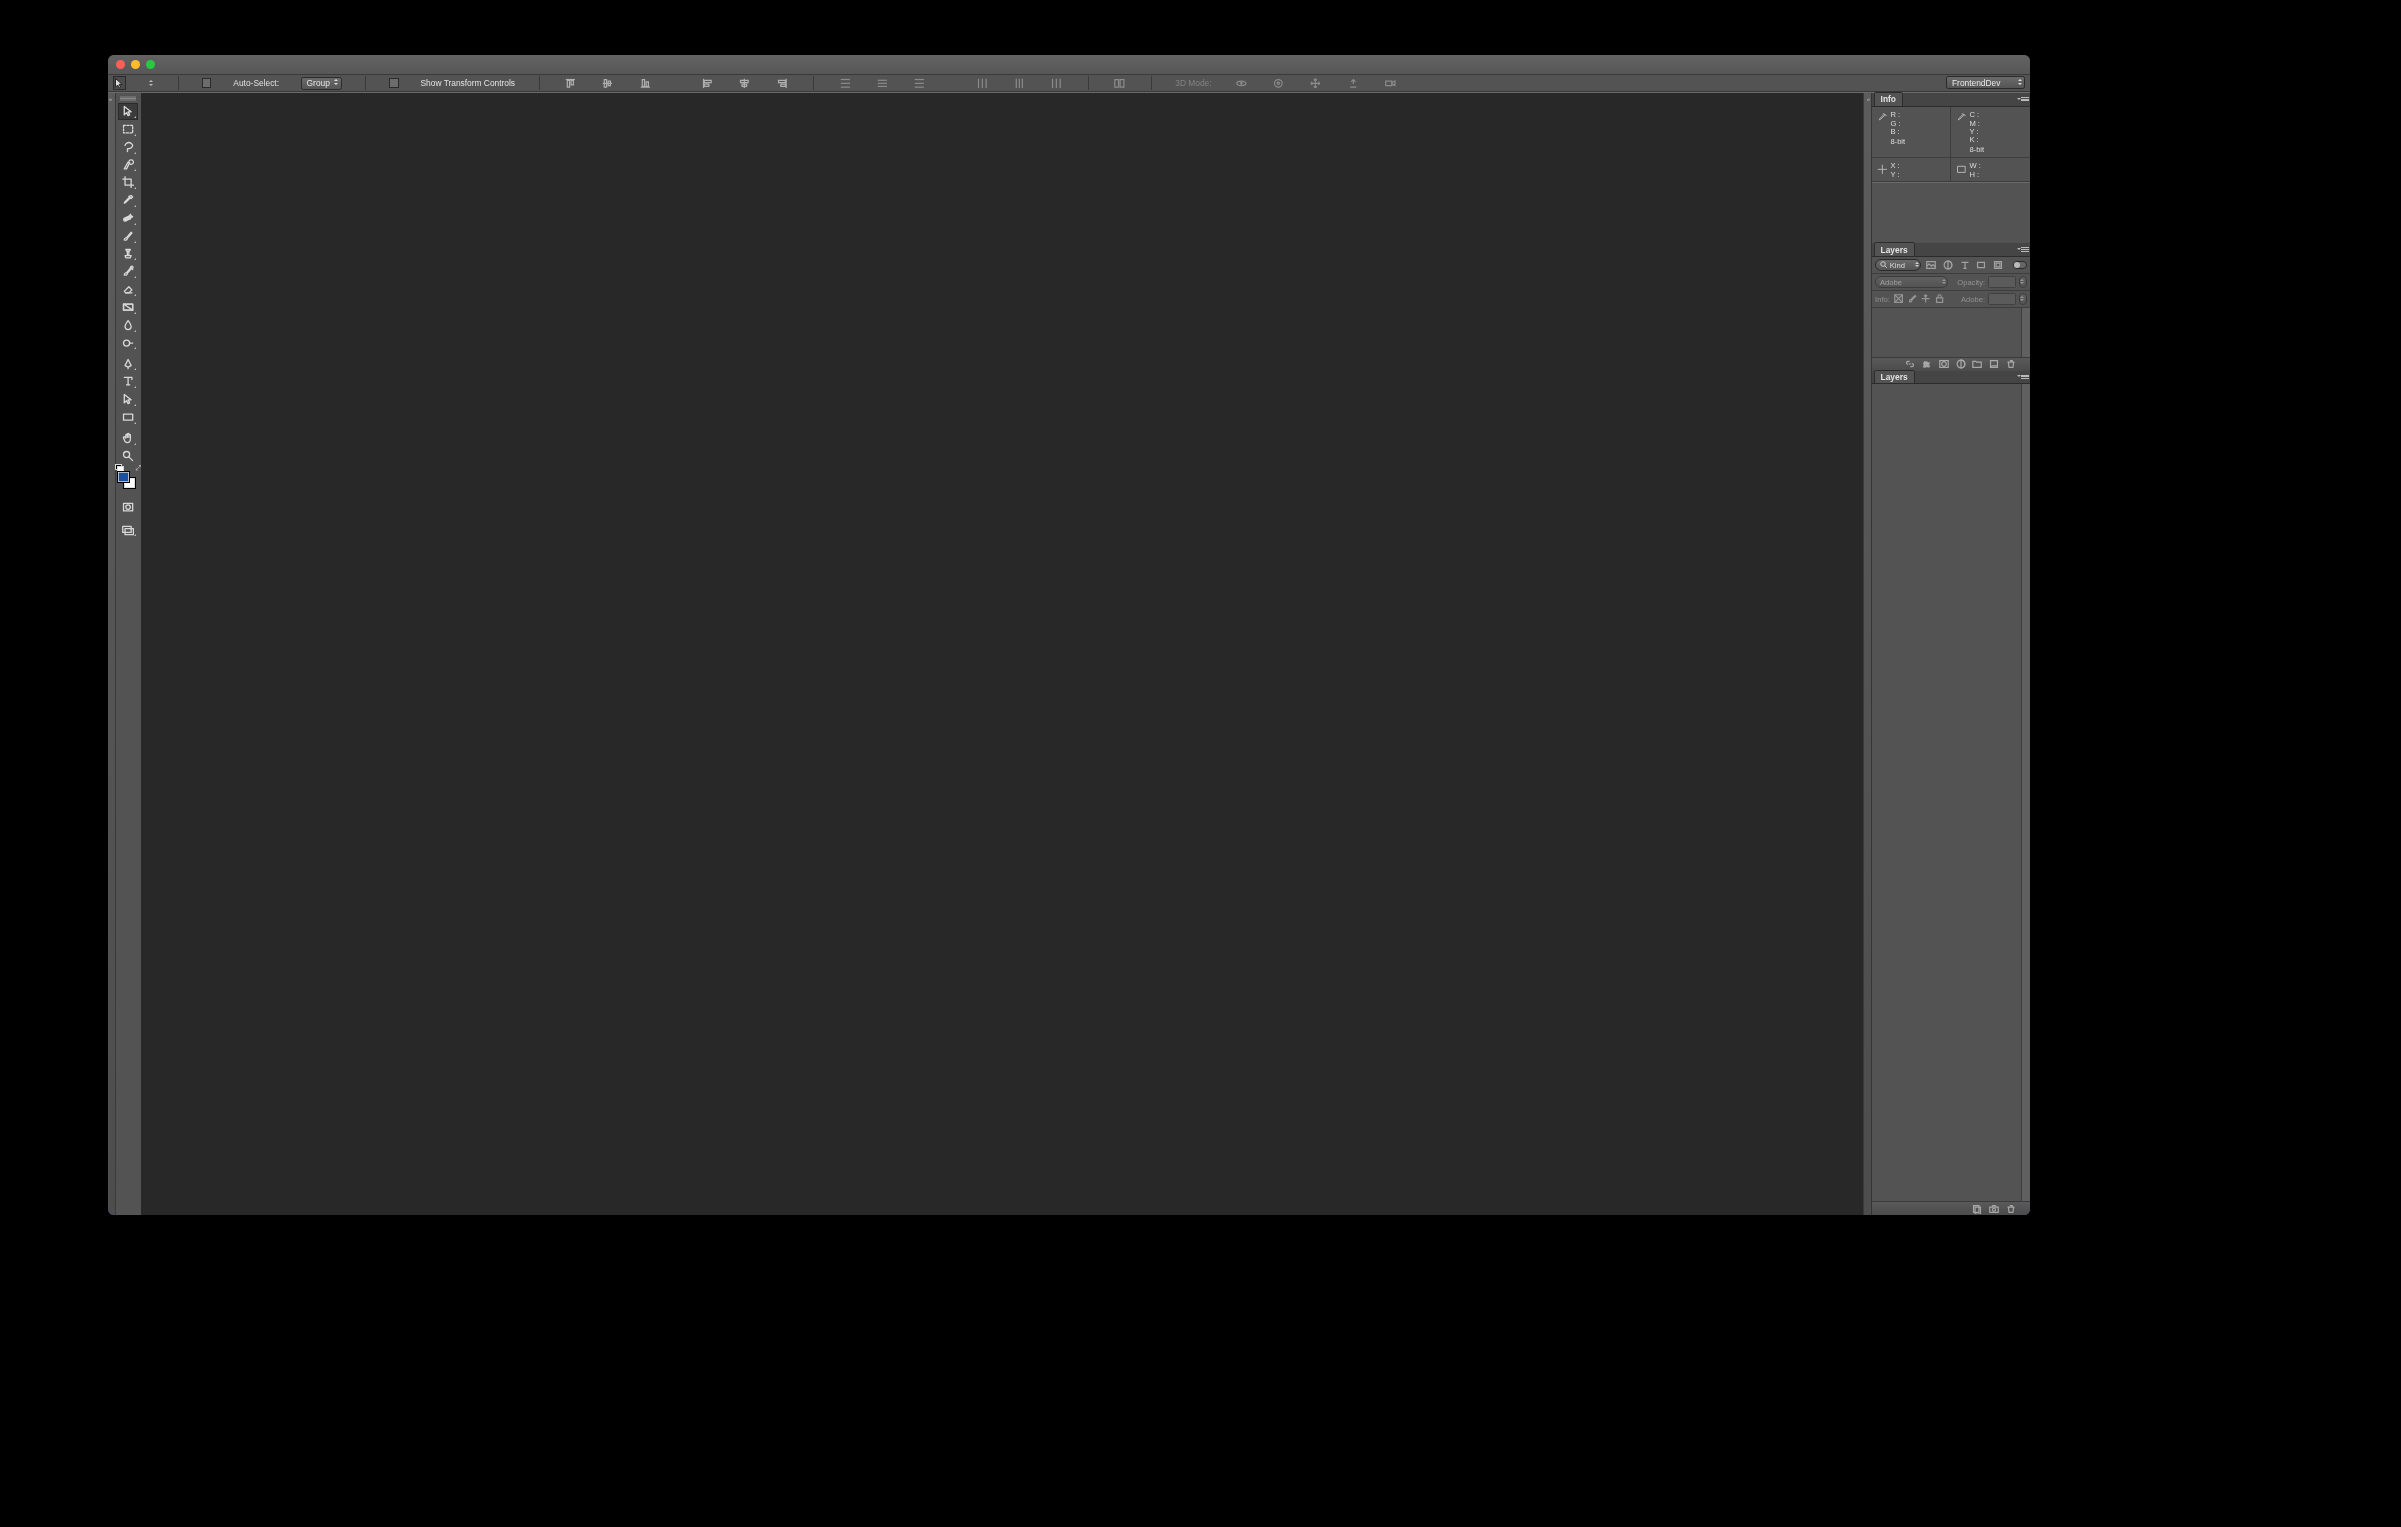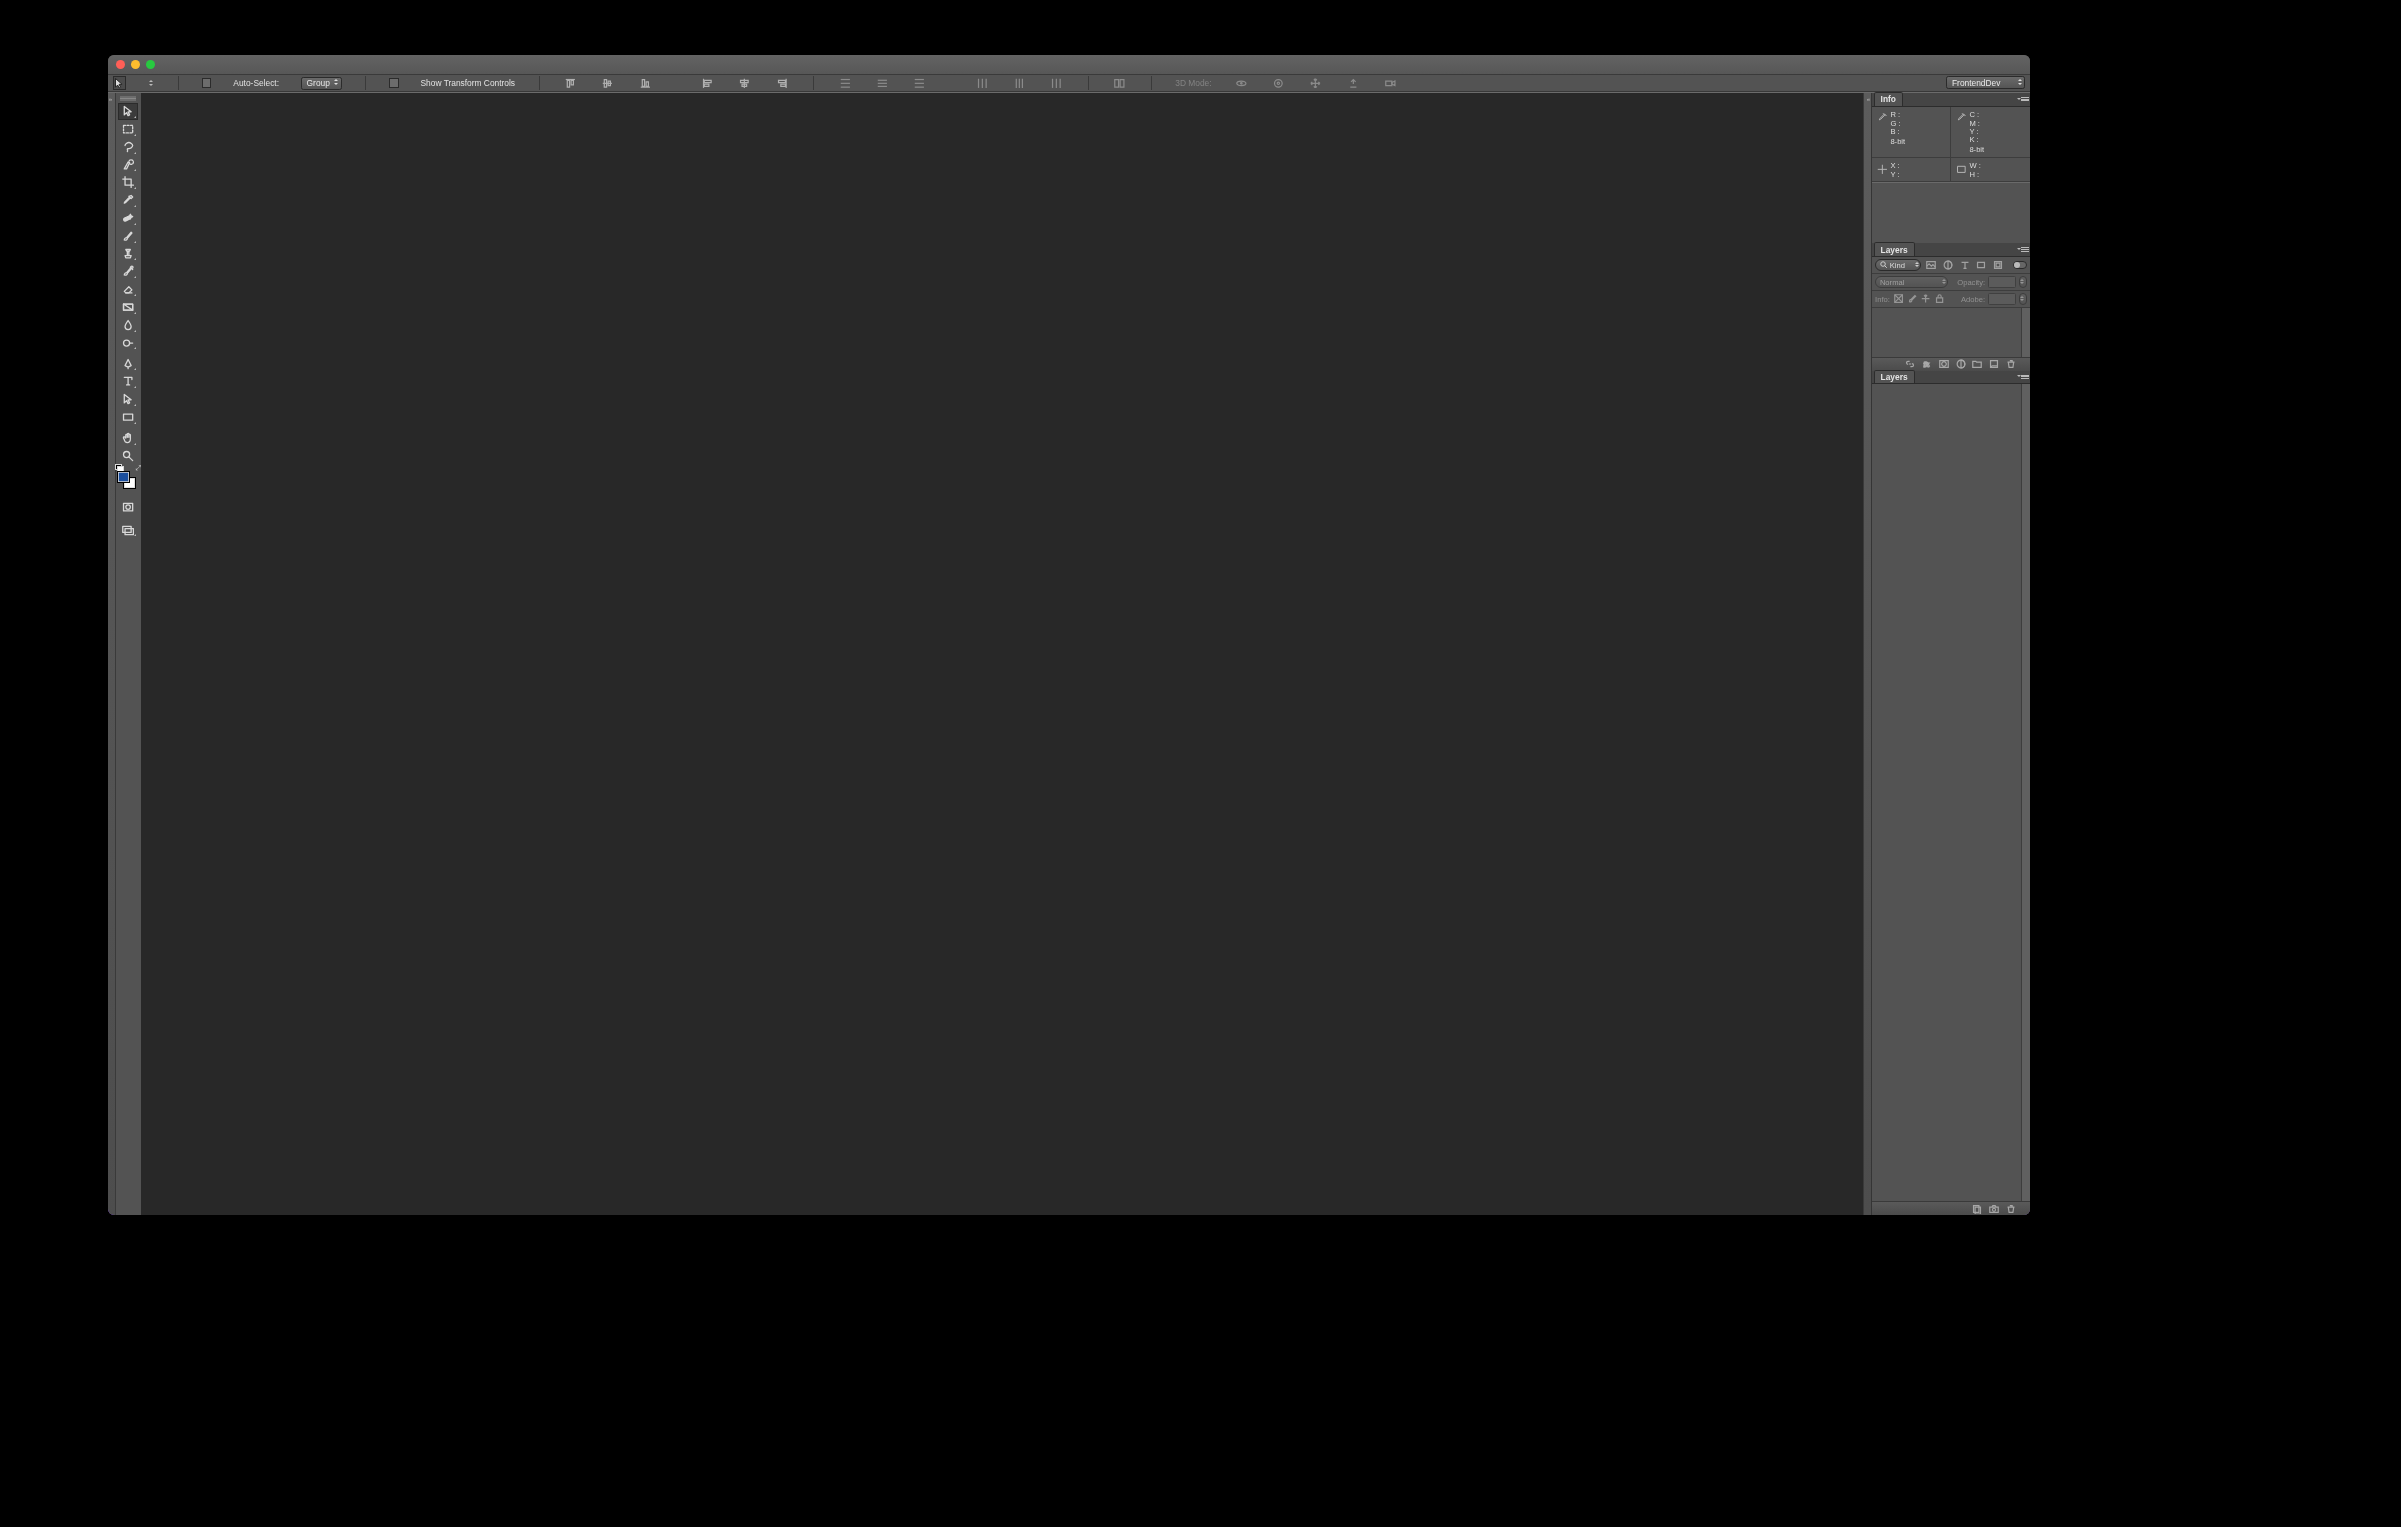--- a/index.html
+++ b/index.html
@@ -616,21 +616,21 @@
                 <svg viewBox="0 0 13 13">
                   <rect x="2" y="2" width="9" height="9"></rect>
                   <rect x="4" y="4" width="5" height="5"></rect>
                 </svg>
               </div>
             <div class="grow"></div>
             <div class="toggle"></div>
           </div>
           <div class="layers-row">
             <div class="mini-select dim" style="width:73px;">
-                <span>Normal</span>
+                <span>Adobe</span>
               </div>
             <div class="grow"></div>
             <span class="lbl dim">Opacity:</span>
             <div class="num-field dim"></div>
             <div class="mini-select dim" style="width:6.1px;padding:0 6.1px 0 0;"></div>
           </div>
           <div class="layers-row">
             <span class="lbl dim">Info:</span>
             <div class="lock-ico">
                 <svg viewBox="0 0 12 12">

